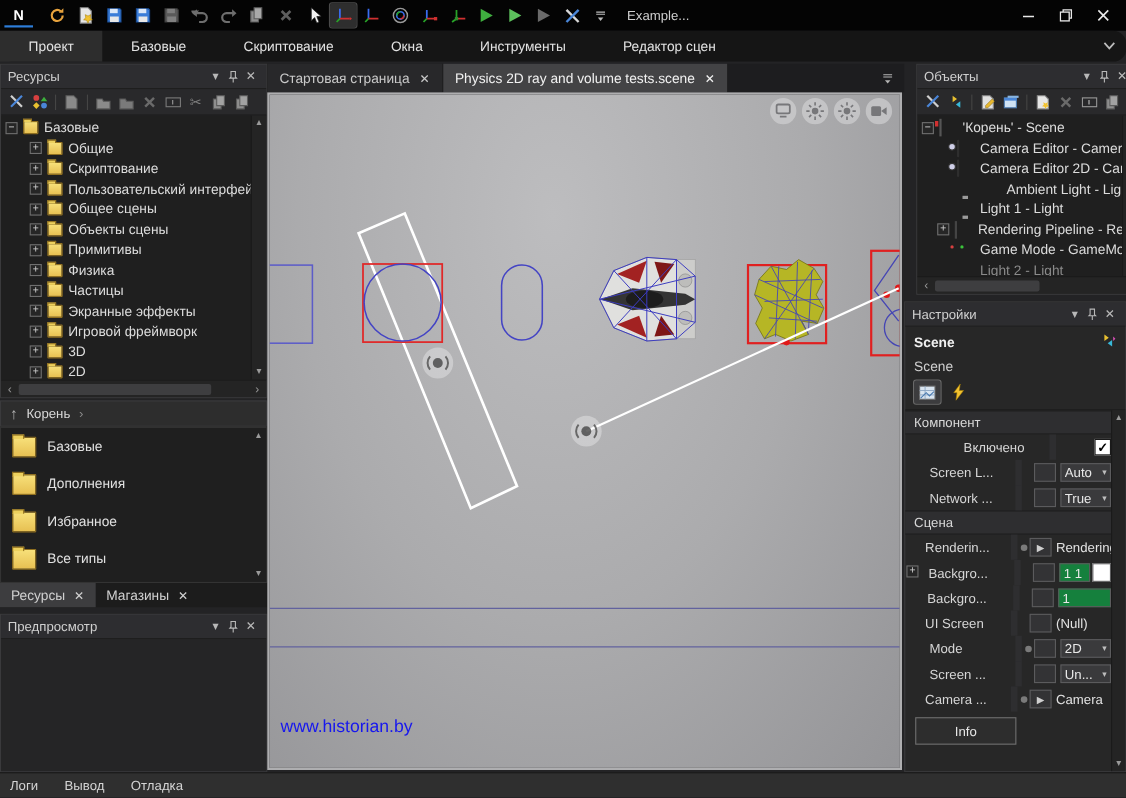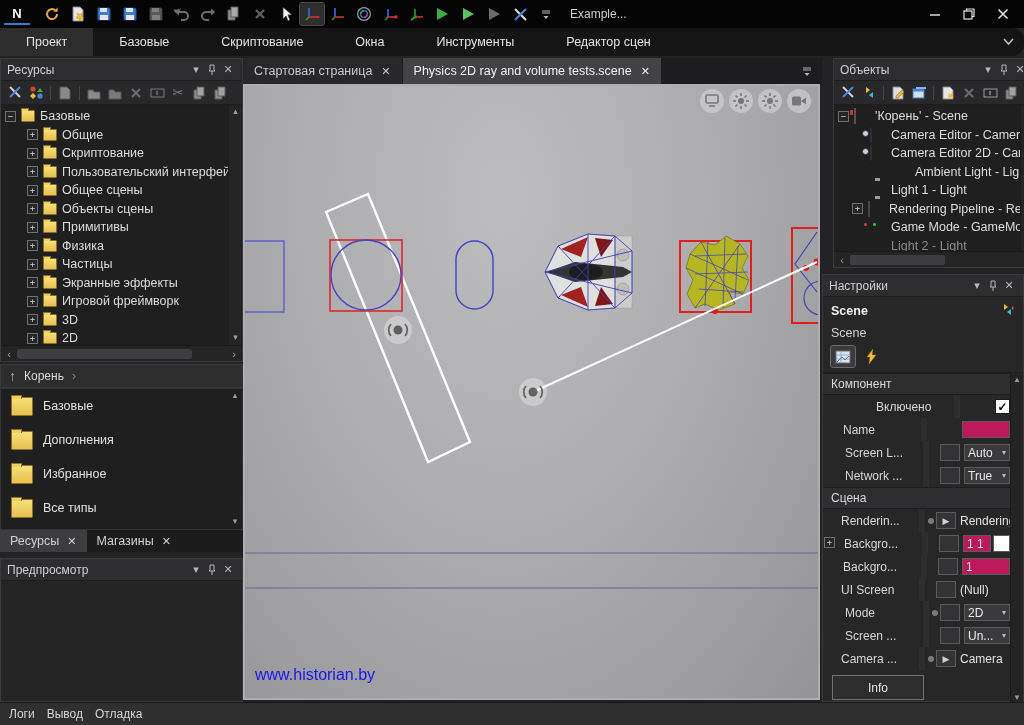--- a/index.html
+++ b/index.html
@@ -71,53 +71,53 @@
     display:flex; align-items:stretch; }
   .dtab { display:flex; align-items:center; gap:9px; padding:0 11px; font-size:12.5px;
     background:#28282a; color:#c9c9c9; margin-right:1px; }
   .dtab.active { background:#434345; color:#f1f1f1; }
   .dtab .x { font-size:11px; }
   .dtab-menu { margin-left:auto; display:flex; align-items:center; padding:0 9px; color:#b5b5b5; }
   .viewport { position:absolute; left:243px; top:84px; width:577px; height:616px;
     border:2px solid #aeaeb0;
     background:radial-gradient(ellipse at 45% 18%, #bdbdbf 0%, #ababad 52%, #949497 100%); overflow:hidden; }
   .viewport svg.scene { position:absolute; left:0; top:0; }
-  .watermark { position:absolute; left:10px; bottom:14px; color:#1717ee; font-size:16px; }
+  .watermark { position:absolute; left:10px; bottom:28px; color:#1717ee; font-size:16px; }
   
   .obj-head { padding:5px 8px 0 8px; }
   .obj-name { font-weight:bold; color:#f0f0f0; font-size:12.5px; display:flex; align-items:center; }
   .obj-type { color:#d0d0d0; font-size:12.5px; margin-top:6px; }
   .stab-icons { display:flex; gap:5px; padding:6px 8px 5px 8px; }
   .stico { width:24px; height:21px; display:flex; align-items:center; justify-content:center; border-radius:2px; }
   .stico.sel { background:#3c3c3e; outline:1px solid #6a6a6a; }
   .sec-head { background:#2e2e30; color:#d8d8d8; padding:3px 8px; border-top:1px solid #1d1d1d; border-bottom:1px solid #1d1d1d; }
   .rows { position:relative; }
   .srow { height:23px; display:flex; align-items:center; padding-left:6px; position:relative;justify-content:flex-end; }
   .srow-label { width:88px; padding-left:10px; color:#d6d6d6; white-space:nowrap; overflow:hidden; flex-shrink:0; }
   .coldiv { width:6px; align-self:stretch; background:#2e2e30; margin-right:3px; flex-shrink:0; }
   .dot { width:6px; height:6px; border-radius:50%; background:#7a7a7a; margin-right:2px; flex-shrink:0; }
   .dot.blank { visibility:hidden; }
   .mini-btn { width:20px; height:17px; background:#333335; border:1px solid #5b5b5d; margin-right:4px;
     display:flex; align-items:center; justify-content:center; color:#cfcfcf; font-size:9px; flex-shrink:0; }
   .dd { width:46px; height:17px; background:#3a3a3c; border:1px solid #5b5b5d; display:flex;
     align-items:center; padding:0 3px; color:#e8e8e8; }
   .dd .v { flex:1; overflow:hidden; white-space:nowrap; }
   .dd .car { font-size:8px; color:#bdbdbd; }
-  .dark-field { height:17px; background:#be185d; border:1px solid #5b5b5d; color:#e8e8e8;
+  .dark-field { height:17px; background:#15803d; border:1px solid #5b5b5d; color:#e8e8e8;
     display:flex; align-items:center; padding:0 3px; overflow:hidden; white-space:nowrap; }
   .swatch { width:17px; height:17px; border:1px solid #5b5b5d; flex-shrink:0; }
   .cbx { width:15px; height:15px; background:#fff; border:1px solid #1a1a1a; display:flex;
     align-items:center; justify-content:center; color:#000; font-size:12px; font-weight:bold; }
   .plain-val { color:#e2e2e2; overflow:hidden; white-space:nowrap; width:50px; }
   .row-exp { position:absolute; left:1px; top:5px; }
   .info-btn { margin:5px 9px; height:25px; width:92px; background:#2d2d2d; border:1px solid #6f6f6f;
     color:#e6e6e6; display:flex; align-items:center; justify-content:center; }
   
   .statusbar { position:absolute; left:0; top:702px; width:1024px; height:23px; background:#2f2f2f;
-    border-top:1px solid #191919; display:flex; align-items:center; gap:12px; padding:0 9px; color:#d4d4d4; }
+    border-top:1px solid #191919; display:flex; align-items:center; gap:24px; padding:0 9px; color:#d4d4d4; }
   
   .oicon { width:16px; height:14px; flex-shrink:0; position:relative; }
   .bulb { width:11px; height:11px; border-radius:50%; background:radial-gradient(circle at 35% 30%,#fdf3a0,#e8c428); margin:1px 2px; position:relative; }
   .bulb::after { content:""; position:absolute; left:3px; bottom:-2px; width:5px; height:3px; background:#9a9a9a; }
   .bulb.off { background:radial-gradient(circle at 35% 30%,#d8d8d8,#9a9a9a); }
   .bulb.off::after { background:#4a90d8; }
   .camico { width:15px; height:10px; margin-top:2px; background:linear-gradient(#7a7a7c,#4e4e50); border:1px solid #2e2e2e; border-radius:2px; position:relative; }
   .camico::after { content:""; position:absolute; right:2px; top:2px; width:5px; height:5px; border-radius:50%; background:#cfcfe8; border:1px solid #333; }
   .sceneico { width:15px; height:12px; margin-top:1px; background:linear-gradient(135deg,#8fd0f0 0%,#e8f4fb 60%,#f6f6f6 100%); border:1px solid #555; position:relative; }
   .sceneico::after { content:""; position:absolute; right:2px; top:1px; width:3px; height:5px; background:#d03030; }
@@ -763,29 +763,20 @@
     <div class="srow">
       <span class="srow-label">Включено</span>
       <span class="coldiv"></span>
         <span class="dot blank"></span>
       <span style="width:24px;"></span>
       <span class="cbx">
           <span>✓</span>
         </span>
     </div>
     <div class="srow">
-      <span class="srow-label">Name</span>
-      <span class="coldiv"></span>
-        <span class="dot blank"></span>
-      <span style="width:24px;"></span>
-      <span class="dark-field" style="width:48px;">
-          <span></span>
-        </span>
-    </div>
-    <div class="srow">
       <span class="srow-label">Screen L...</span>
       <span class="coldiv"></span>
         <span class="dot blank"></span>
       <span class="mini-btn"></span>
       <span class="dd">
           <span class="v">Auto</span>
           <span class="car">▾</span>
         </span>
     </div>
     <div class="srow">

